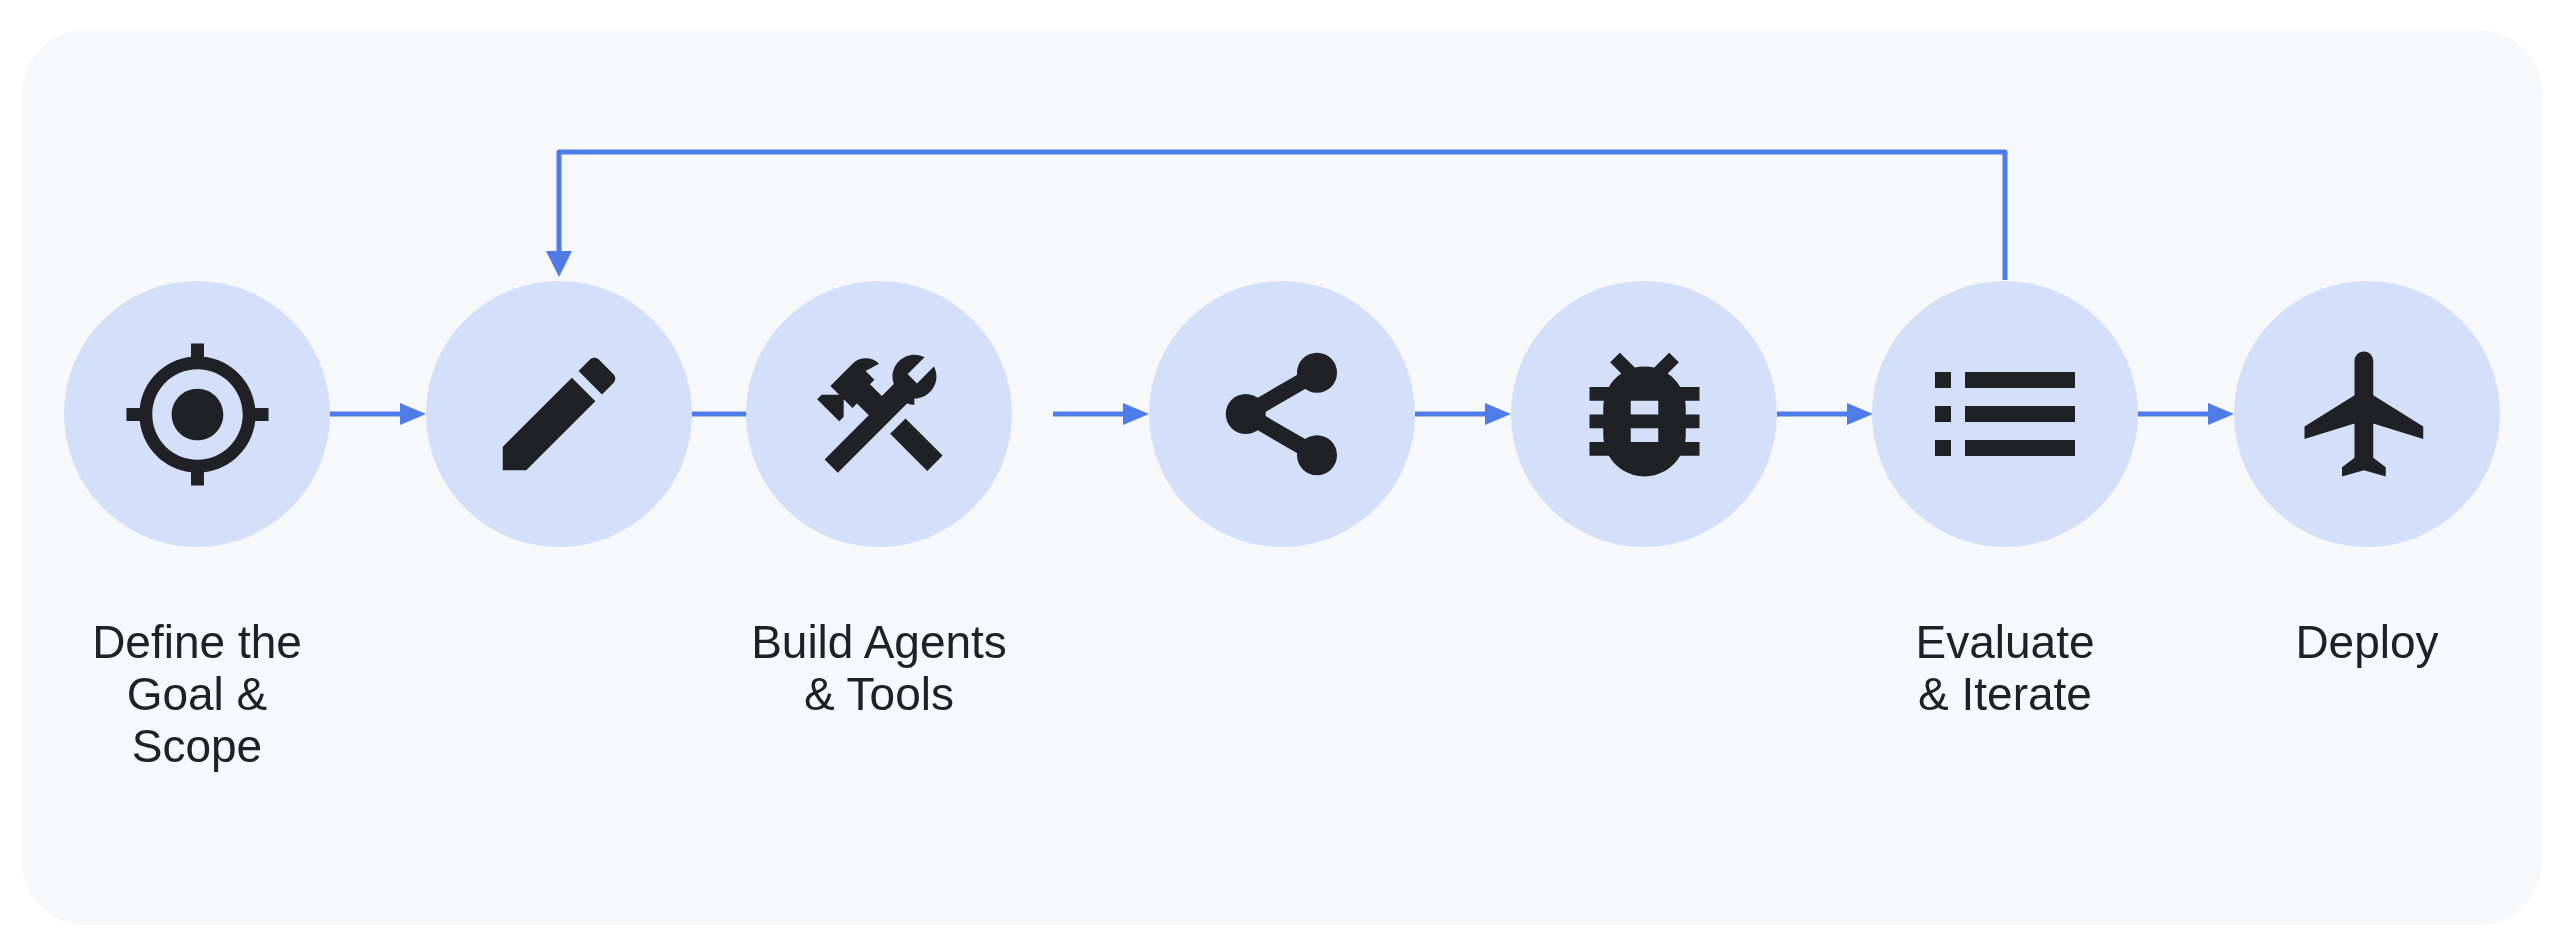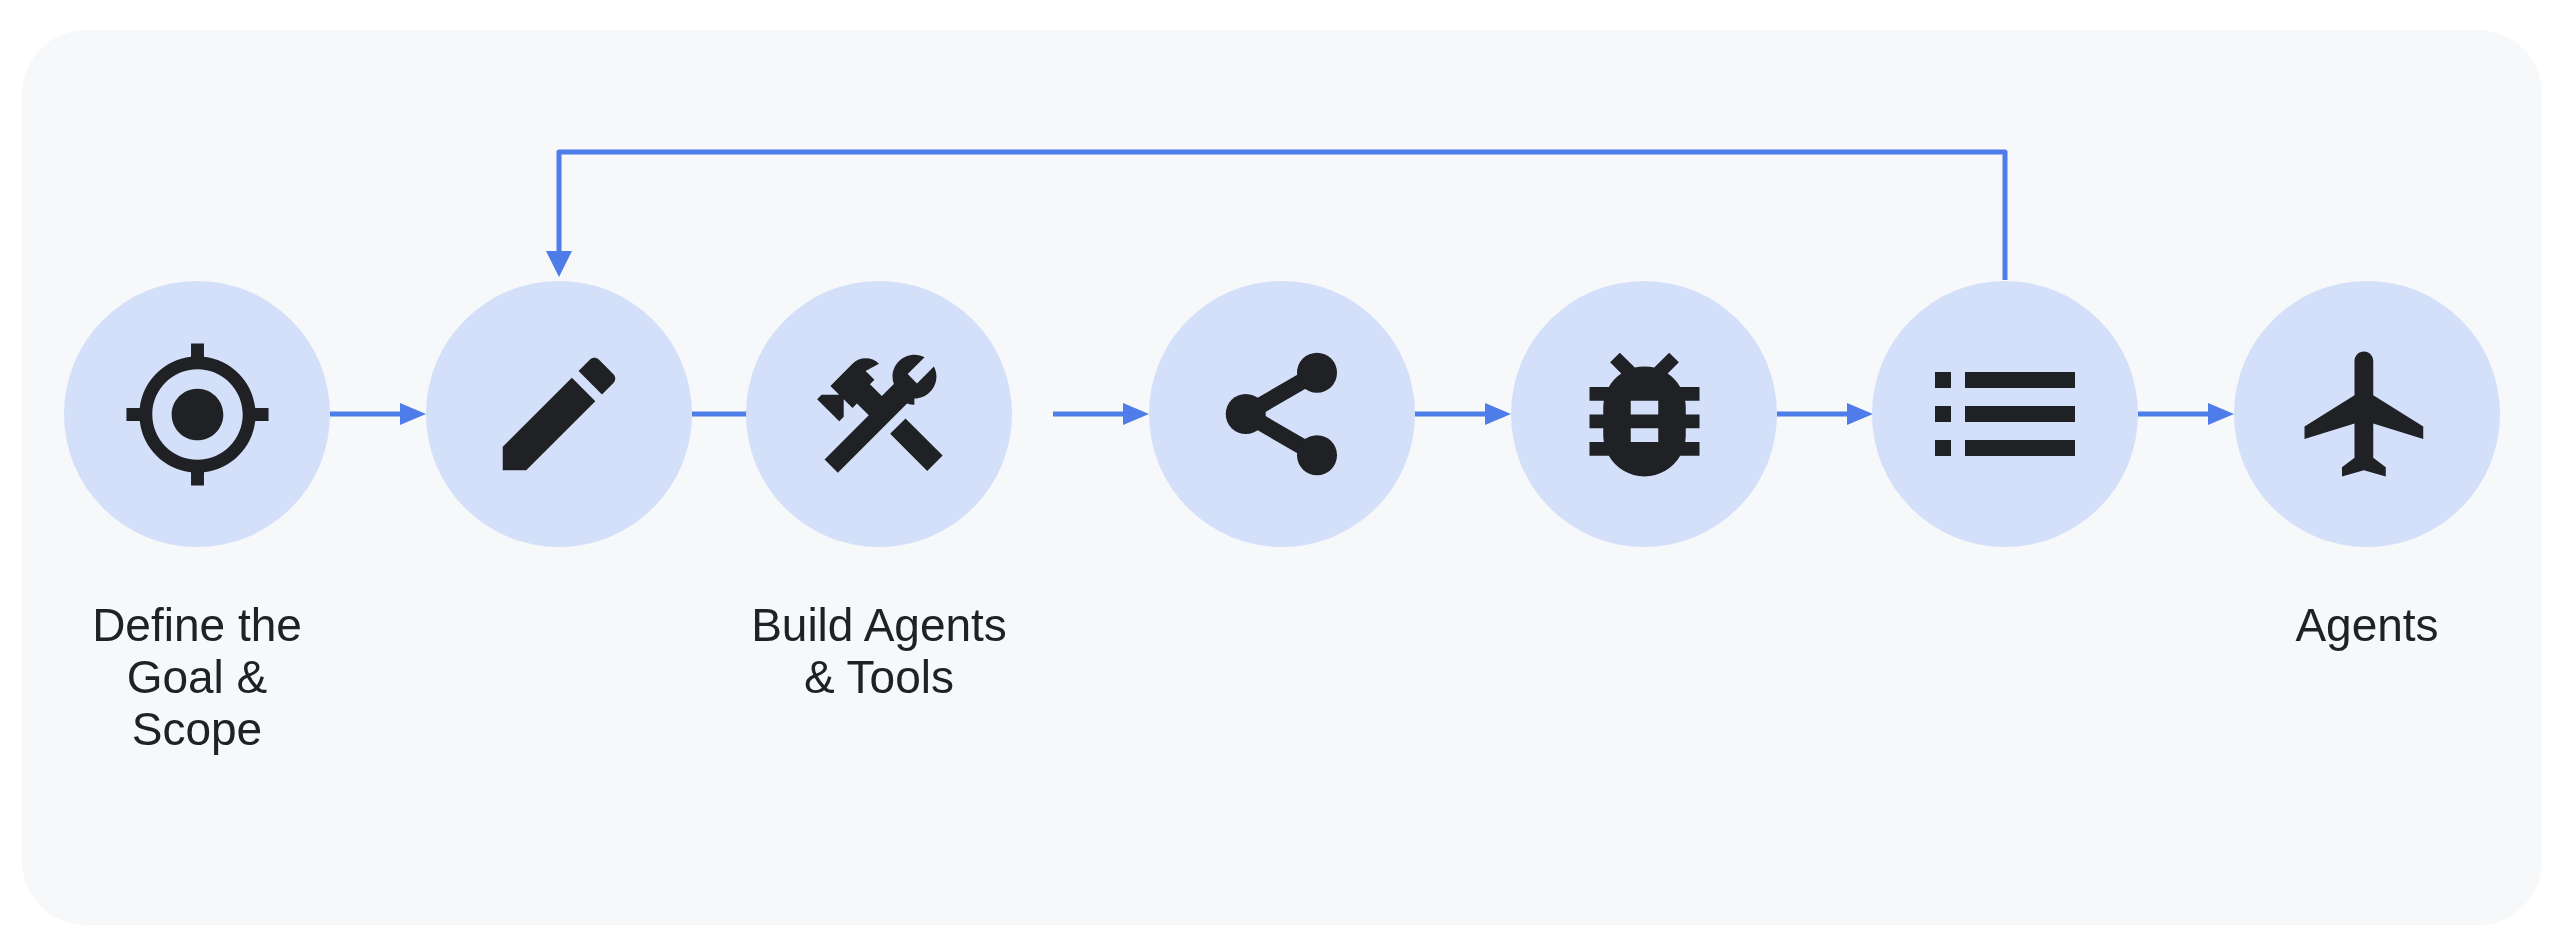--- a/index.html
+++ b/index.html
@@ -61,21 +61,21 @@
     border-radius: 50%;
     background: var(--node-fill);
     color: var(--icon);
     display: flex;
     align-items: center;
     justify-content: center;
   }
   .circle svg { display: block; fill: currentColor; }
   .share-line { stroke: currentColor; }
   .label {
-    margin-top: 52px;
+    margin-top: 69px;
     font-size: 46px;
     line-height: 52px;
     color: var(--text);
     text-align: center;
     white-space: pre-line;
     letter-spacing: 0;
   }
 </style>
 </head>
 <body>
@@ -166,22 +166,24 @@
   <div class="circle">
     <svg width="140" height="84" viewBox="0 0 140 84">
         <rect x="0" y="0" width="16" height="16"></rect>
         <rect x="0" y="34" width="16" height="16"></rect>
         <rect x="0" y="68" width="16" height="16"></rect>
         <rect x="30" y="0" width="110" height="16"></rect>
         <rect x="30" y="34" width="110" height="16"></rect>
         <rect x="30" y="68" width="110" height="16"></rect>
       </svg>
   </div>
+  <div class="label">Evaluate
+&amp; Iterate</div>
 </div>
 
 <div class="node" style="left:2187px">
   <div class="circle">
     <svg width="150" height="150" viewBox="0 0 24 24">
         <path d="M21 16v-2l-8-5V3.5c0-.83-.67-1.5-1.5-1.5S10 2.67 10 3.5V9l-8 5v2l8-2.5V19l-2 1.5V22l3.5-1 3.5 1v-1.5L13 19v-5.5l8 2.5z"></path>
       </svg>
   </div>
-  <div class="label">Agents</div>
+  <div class="label">Deploy</div>
 </div>
 
 </body></html>

